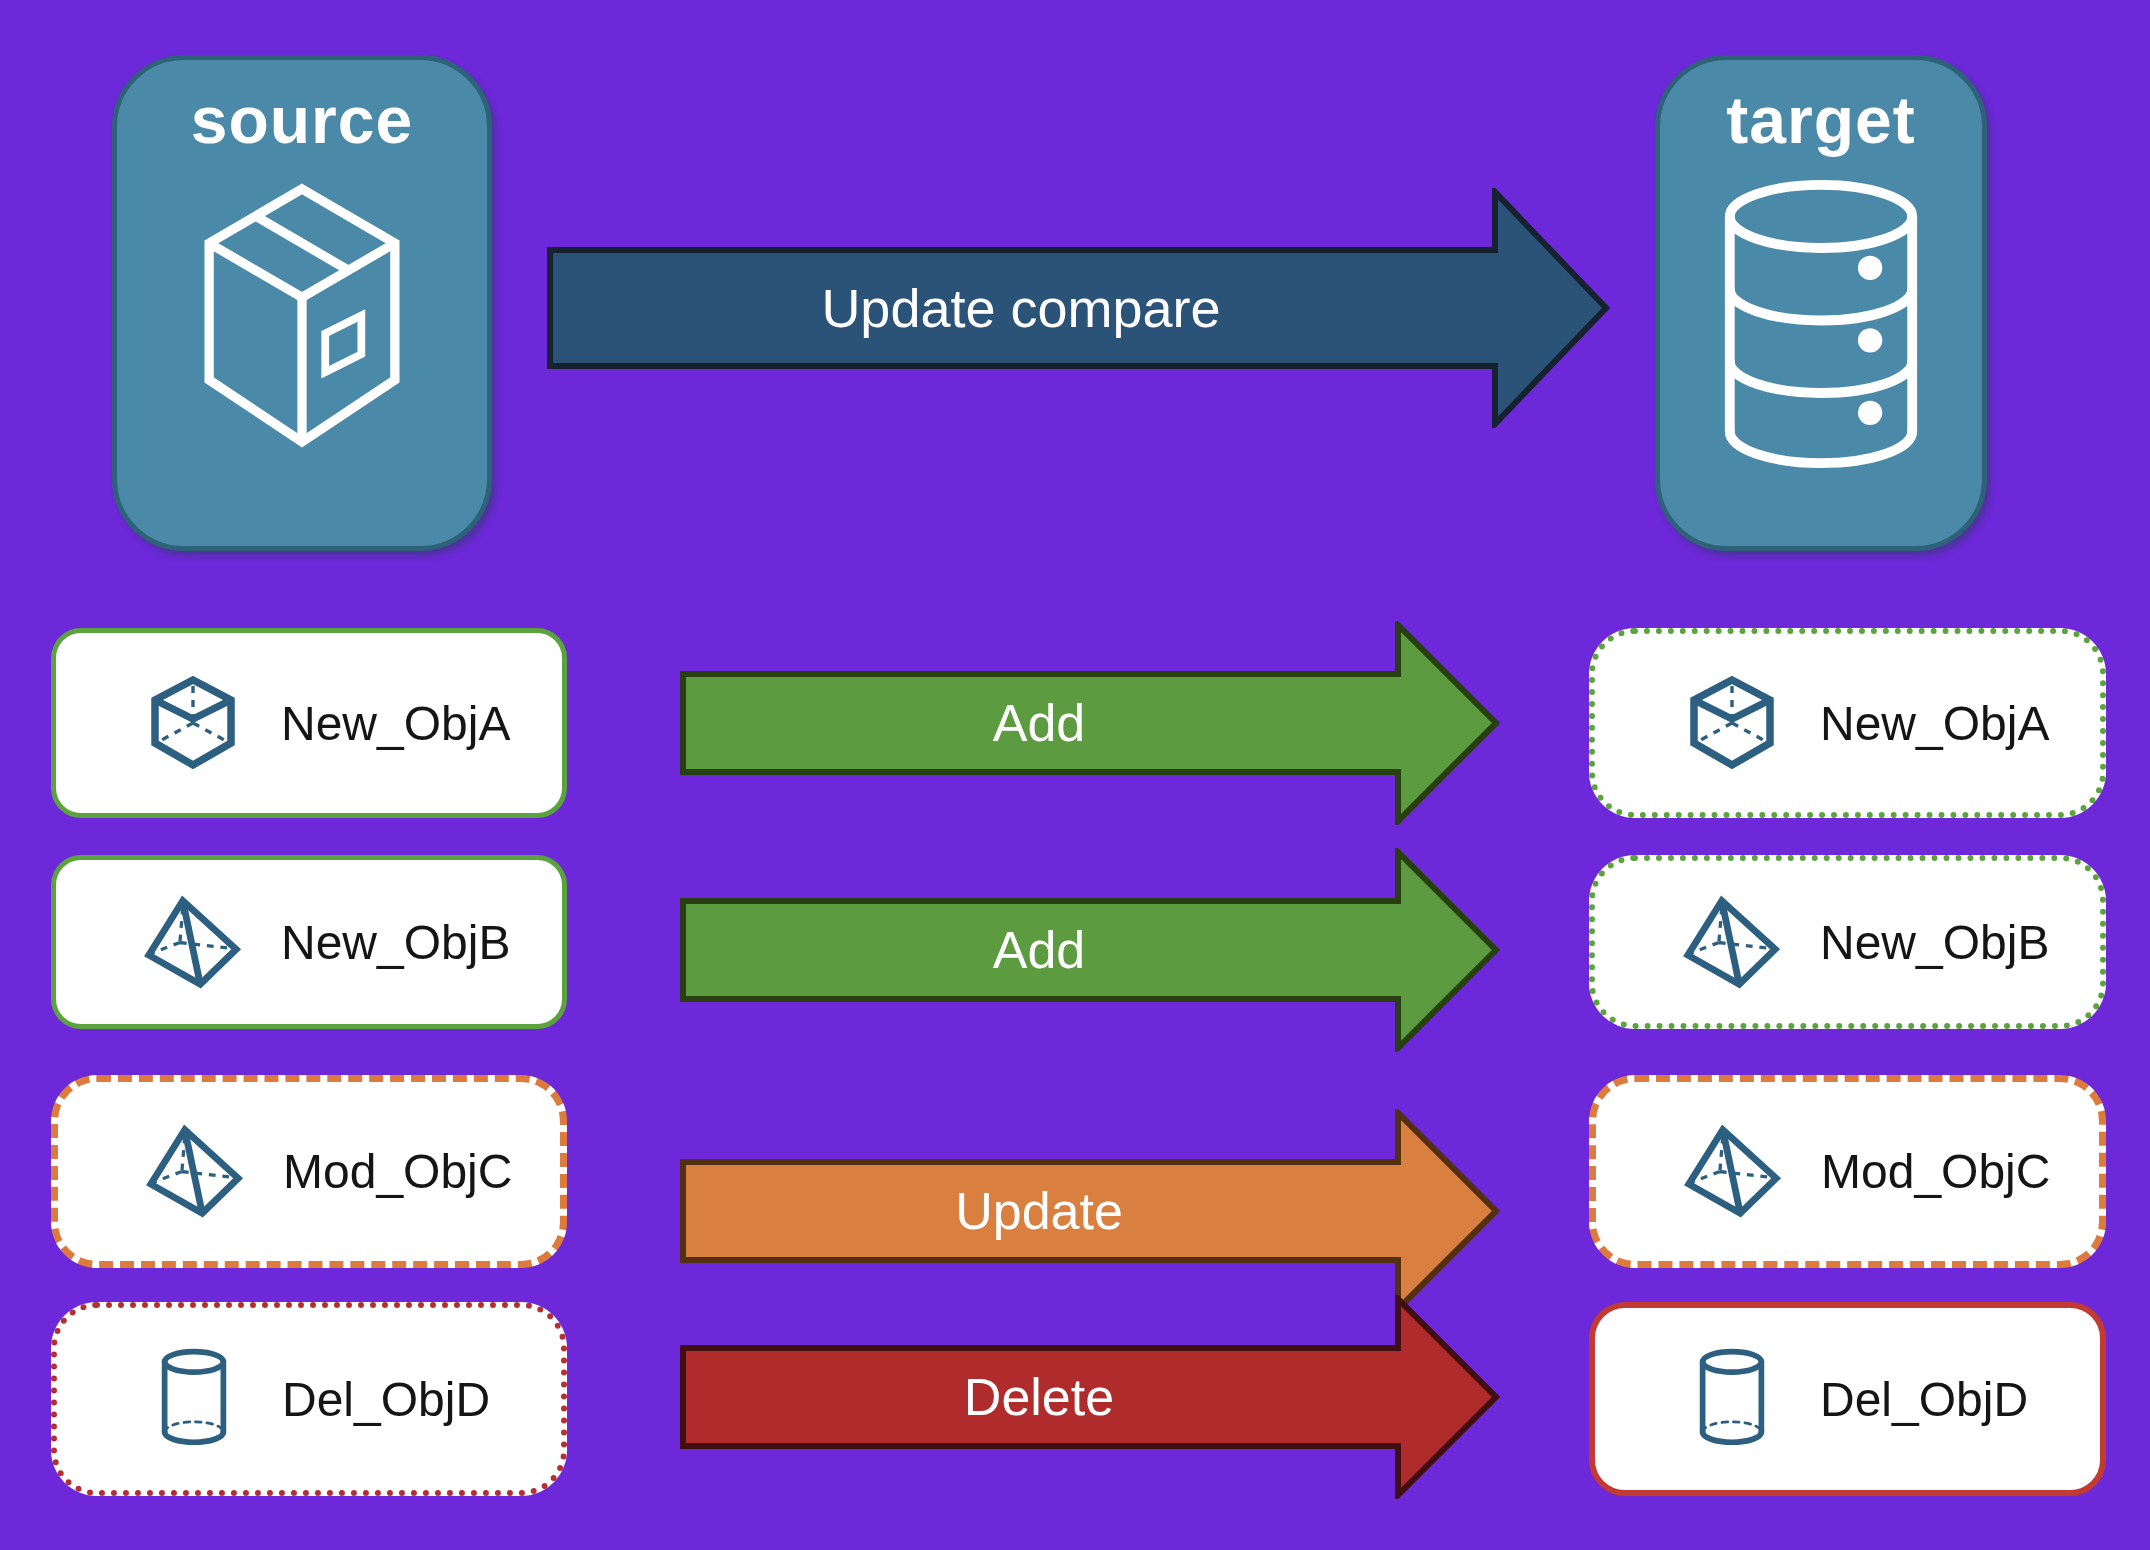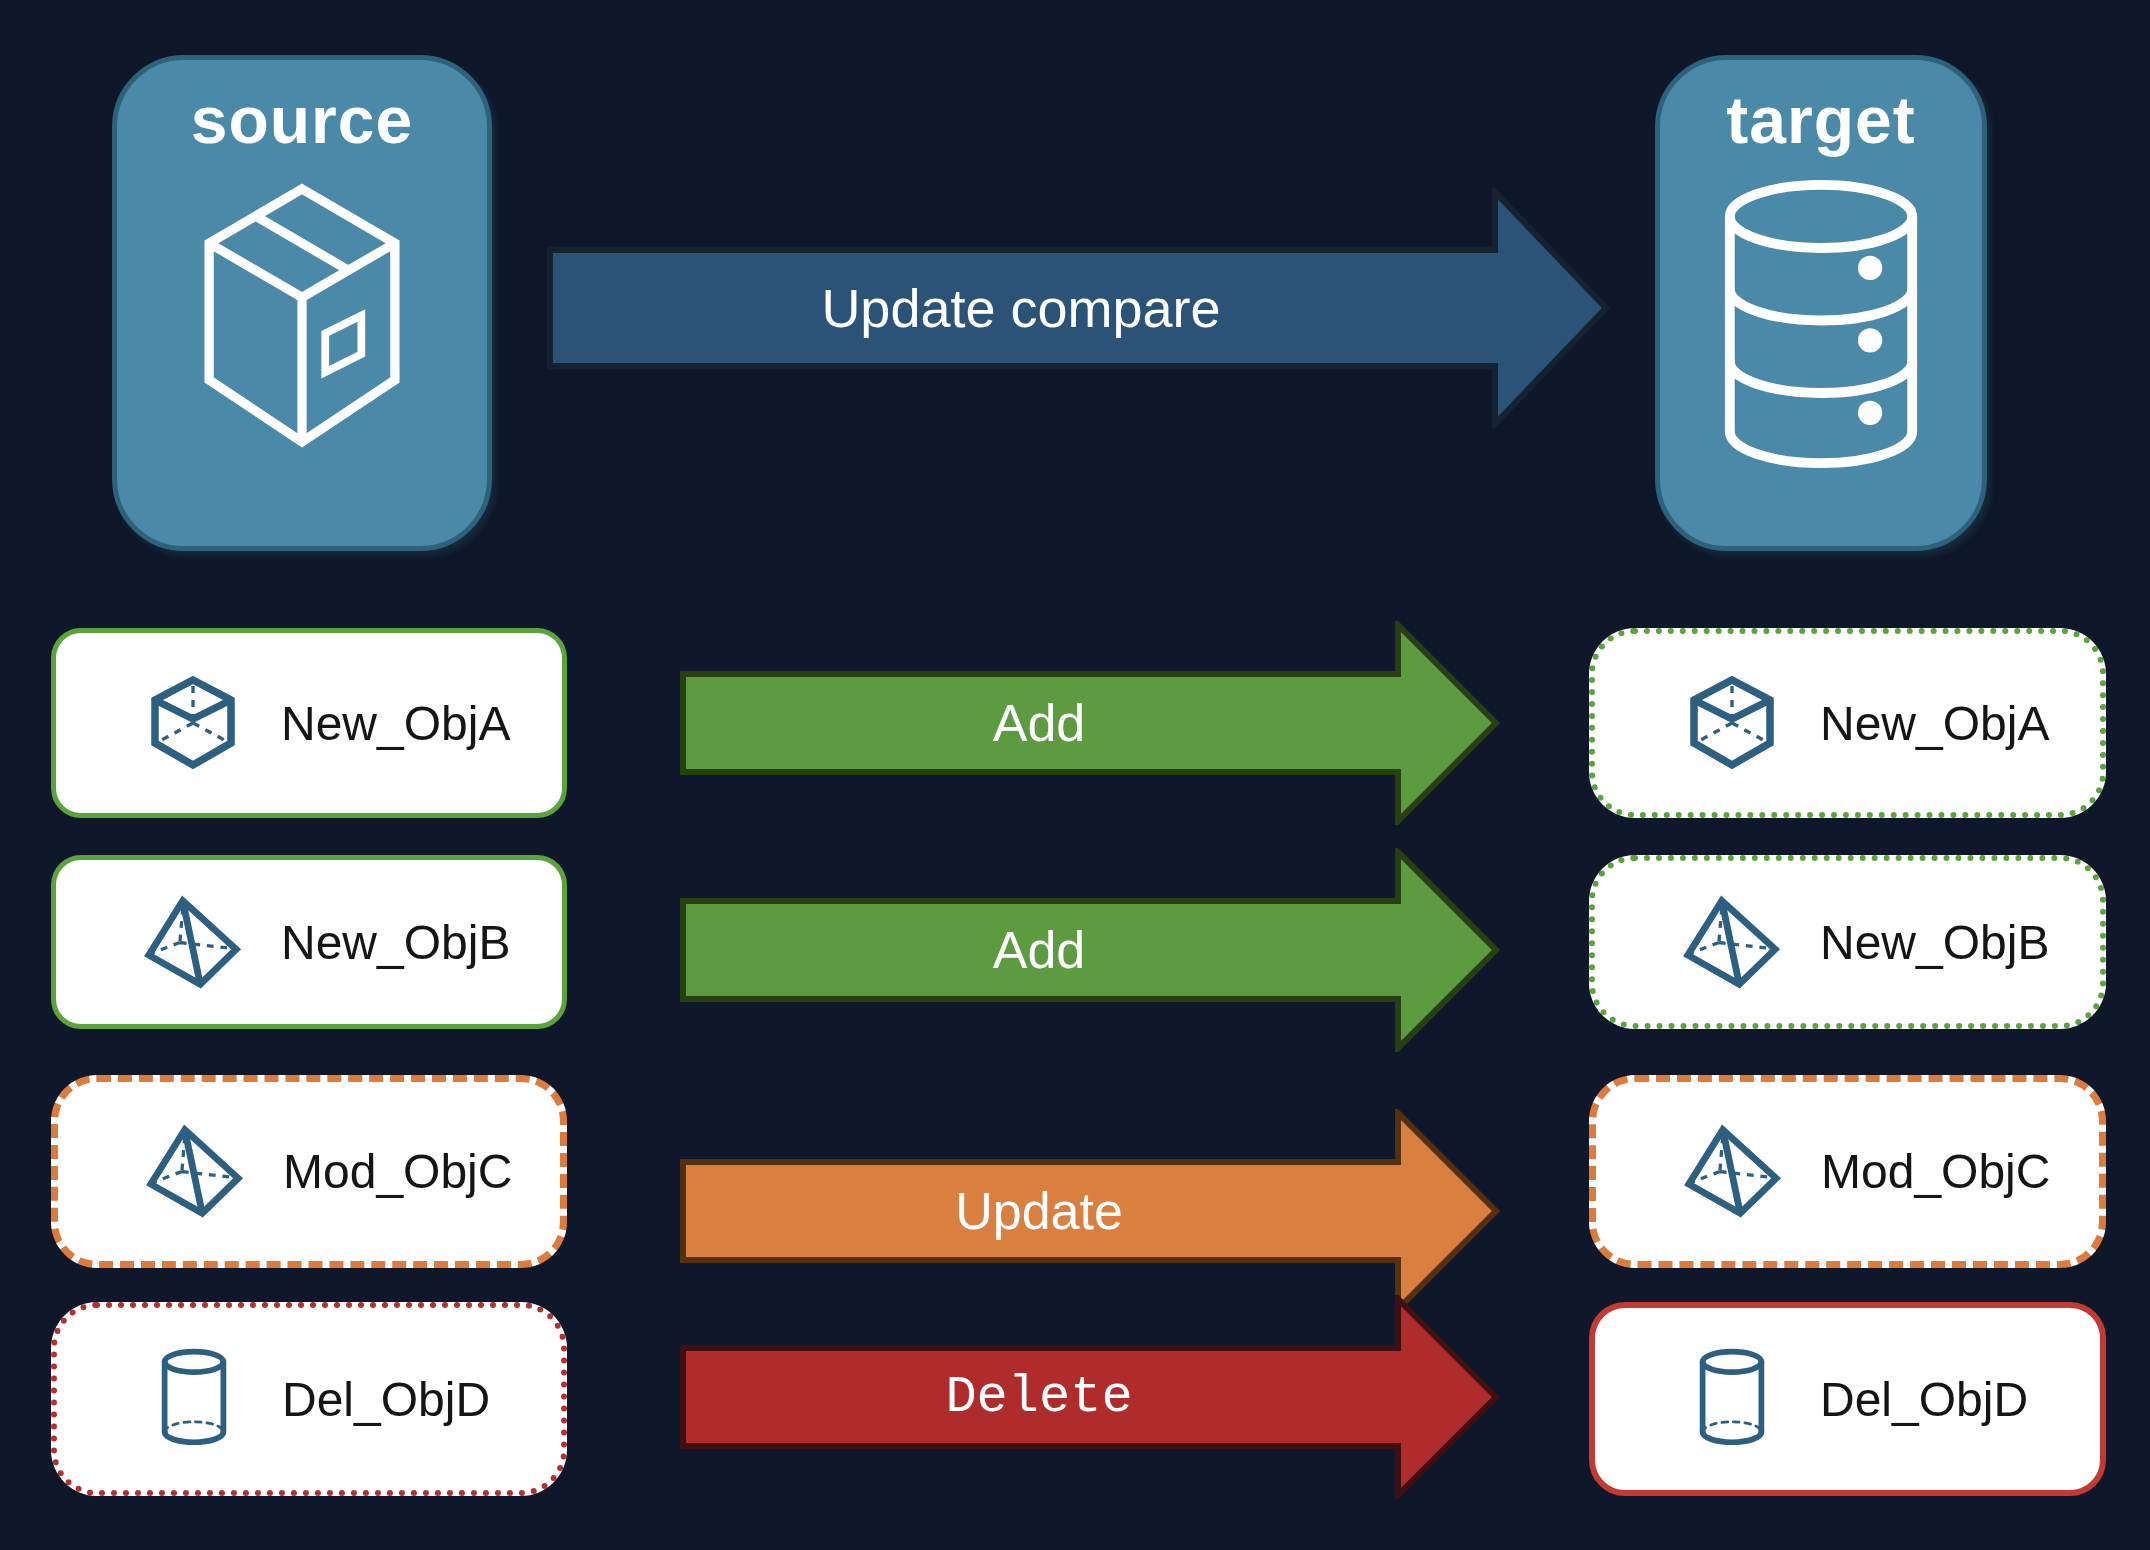--- a/index.html
+++ b/index.html
@@ -1,19 +1,19 @@
 <!DOCTYPE html>
 <html style="--badge-fill: #4a8aa8; --badge-border: #2e6278; --icon-stroke: #2d5f80; --schema-arrow-fill: #2b5277; --schema-arrow-border: #16222f; --add-arrow-fill: #5c9b3f; --add-arrow-border: #283f12; --update-arrow-fill: #d98041; --update-arrow-border: #53300f; --delete-arrow-fill: #b02b2b; --delete-arrow-border: #3f0f12; --green-border: #5ba33c; --orange-border: #dd7b3c; --red-dotted: #b43030; --red-solid: #c23a32; --label-text: #151515; --arrow-text: #ffffff;"><head>
 <meta charset="utf-8">
 <style>
   html,body{margin:0;padding:0;background:#ffffff;}
   #canvas{
     position:relative;
     width:2150px;height:1550px;
-    background:#0f172a;
+    background:#6d28d9;
     font-family:"Liberation Sans", sans-serif;
     overflow:hidden;
   }
   
   .badge{
     position:absolute;top:55px;width:380px;height:496px;
     background:var(--badge-fill,#4a8aa8);
     border:5px solid var(--badge-border,#2e6278);
     border-radius:72px;
     box-sizing:border-box;
@@ -62,21 +62,21 @@
   .row-arrow{position:absolute;left:680px;width:820px;height:204px;}
   .row-arrow svg{display:block;}
   .row-arrow .arrow-label{left:0;width:718px;font-size:52px;}
   .fill-add    polygon{fill:var(--add-arrow-fill,#5c9b3f);   stroke:var(--add-arrow-border,#283f12);}
   .fill-update polygon{fill:var(--update-arrow-fill,#d98041);stroke:var(--update-arrow-border,#53300f);}
   .fill-delete polygon{fill:var(--delete-arrow-fill,#b02b2b);stroke:var(--delete-arrow-border,#3f0f12);}
   
   .r0.obj-box{top:628px;height:190px;}  .r0.row-arrow{top:621px;}
   .r1.obj-box{top:855px;height:174px;}  .r1.row-arrow{top:848px;}
   .r2.obj-box{top:1075px;height:193px;} .r2.row-arrow{top:1109px;}
-  .r3.obj-box{top:1302px;height:194px;} .r3.row-arrow{top:1295px;font-family:Liberation Mono, monospace;}
+  .r3.obj-box{top:1302px;height:194px;} .r3.row-arrow{top:1295px;}
   
   .blue-icon{stroke:var(--icon-stroke,#2d5f80);fill:none;}
 </style>
 </head>
 <body>
 
 <div id="canvas">
 
   <div class="badge source">
     <div class="badge-title">source</div>

